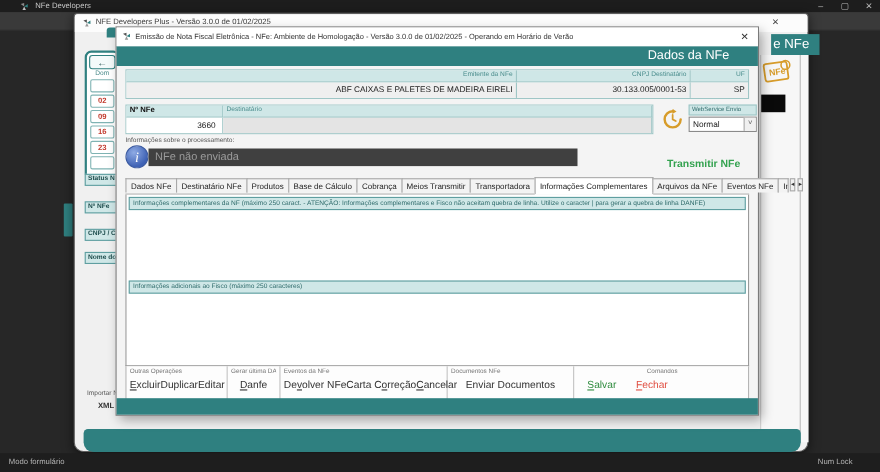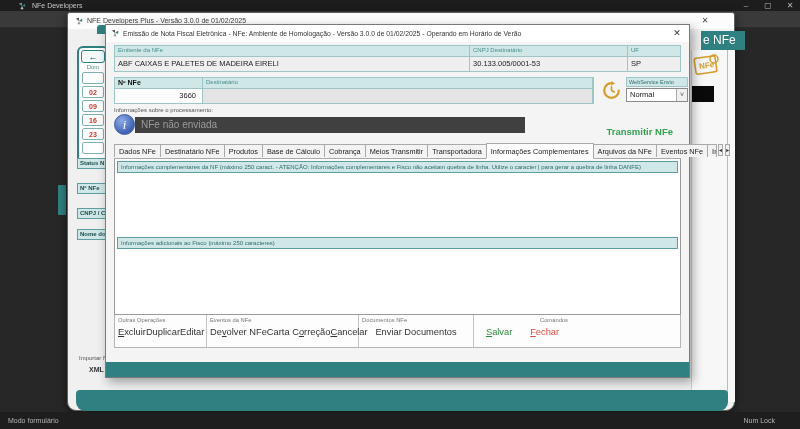--- a/index.html
+++ b/index.html
@@ -45,21 +45,21 @@
   
   .dialog{position:absolute;left:105px;top:24px;width:585px;height:354px;background:#f4f4f4;border:1px solid #7a7a7a;box-shadow:3px 4px 10px rgba(0,0,0,.35);}
   .dlg-title{position:relative;height:17px;background:#fff;font-size:6.8px;color:#333;line-height:17px;}
   .dlg-title .ticon{position:absolute;left:5px;top:4px;width:8px;height:8px;}
   .dlg-title .ttext{position:absolute;left:17px;white-space:nowrap;overflow:hidden;max-width:540px;}
   .dlg-title .tclose{position:absolute;right:6px;top:0;width:12px;text-align:center;font-size:9px;color:#333;}
   .dlg-header{height:18px;background:#2f8080;color:#fff;font-size:11.5px;line-height:18px;text-align:right;padding-right:26px;}
   .dlg-body{position:relative;padding:3px 8px 0 8px;}
 
   .grp{border:1px solid #9fc6c6;background:#fff;}
-  .grid1{display:grid;grid-template-columns:355px 158px 1fr;}
+  .grid1{display:grid;grid-template-columns:355px 158px 1fr;text-align:right;}
   .lblcell{background:#cfe7e7;border-right:1px solid #9fc6c6;border-bottom:1px solid #9fc6c6;font-size:6px;color:#4b8d8d;padding:1px 3px;height:11px;white-space:nowrap;overflow:hidden;}
   .valcell{background:#efefef;border-right:1px solid #9fc6c6;font-size:7.5px;color:#222;padding:2px 3px;height:14px;white-space:nowrap;overflow:hidden;}
   .grid1 > :nth-child(3n){border-right:none;}
 
   .row2{position:relative;margin-top:5px;height:27px;}
   .grp2{position:absolute;left:0;top:0;width:480px;display:grid;grid-template-columns:88px 1fr;}
   .lblcell.bold{font-size:7px;font-weight:bold;color:#111;}
   .valcell.white{background:#fff;text-align:right;padding-right:6px;}
   .valcell.disabled{background:#e4e4e4;}
   .clockicon{position:absolute;left:488px;top:4px;}
@@ -163,20 +163,21 @@
   <div class="dialog">
     <div class="dlg-title">
       <svg class="ticon" viewBox="0 0 10 10">
           <path d="M5 5 L1 2 L5 1 Z" fill="#555"></path>
           <path d="M5 5 L9 2 L9 6 Z" fill="#2f8080"></path>
           <path d="M5 5 L7 9 L3 9 Z" fill="#999"></path>
         </svg>
       <span class="ttext">Emissão de Nota Fiscal Eletrônica - NFe: Ambiente de Homologação - Versão 3.0.0 de 01/02/2025 - Operando em Horário de Verão</span>
       <span class="tclose">✕</span>
     </div>
+    <div class="dlg-header">Dados da NFe</div>
 
     <div class="dlg-body">
 
       <div class="grp grid1">
         <div class="lblcell">Emitente da NFe</div>
         <div class="lblcell">CNPJ Destinatário</div>
         <div class="lblcell">UF</div>
         <div class="valcell">ABF CAIXAS E PALETES DE MADEIRA EIRELI</div>
         <div class="valcell">30.133.005/0001-53</div>
         <div class="valcell">SP</div>
@@ -236,20 +237,26 @@
 
       <div class="actionbar" id="action-bar">
           <div class="agroup" style="width: 92px;">
             <div class="aglabel">Outras Operações</div>
             <div class="agbtns">
               <span class="abtn"><u>E</u>xcluir</span>
               <span class="abtn">Duplicar</span>
               <span class="abtn">Editar</span>
             </div>
           </div>
+          <div class="agroup" style="width: 48px;">
+            <div class="aglabel">Gerar última DANFE</div>
+            <div class="agbtns">
+              <span class="abtn"><u>D</u>anfe</span>
+            </div>
+          </div>
           <div class="agroup" style="width: 152px;">
             <div class="aglabel">Eventos da NFe</div>
             <div class="agbtns">
               <span class="abtn">De<u>v</u>olver NFe</span>
               <span class="abtn">Carta C<u>o</u>rreção</span>
               <span class="abtn"><u>C</u>ancelar</span>
             </div>
           </div>
           <div class="agroup" style="width: 115px;">
             <div class="aglabel">Documentos NFe</div>

